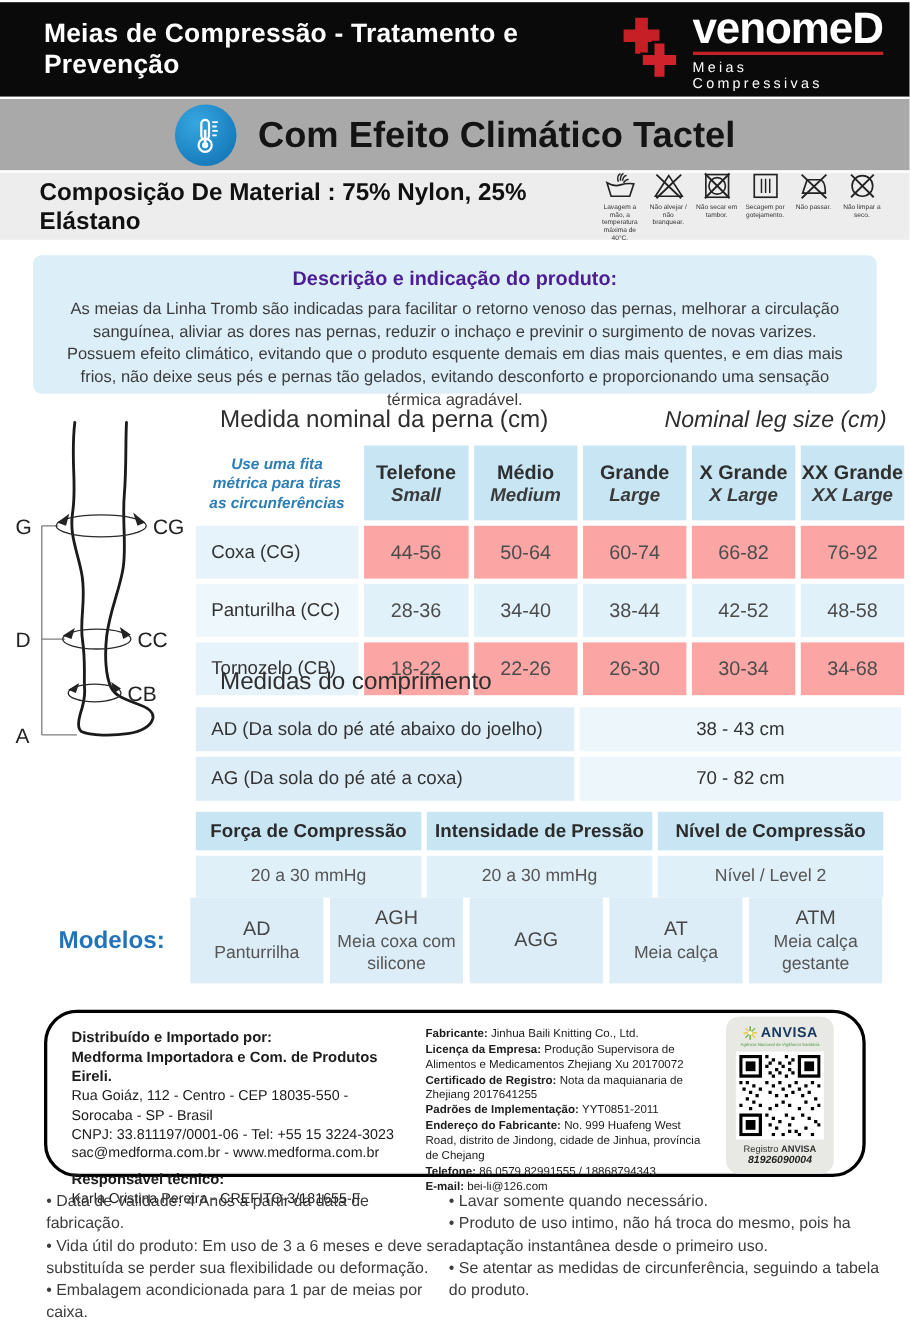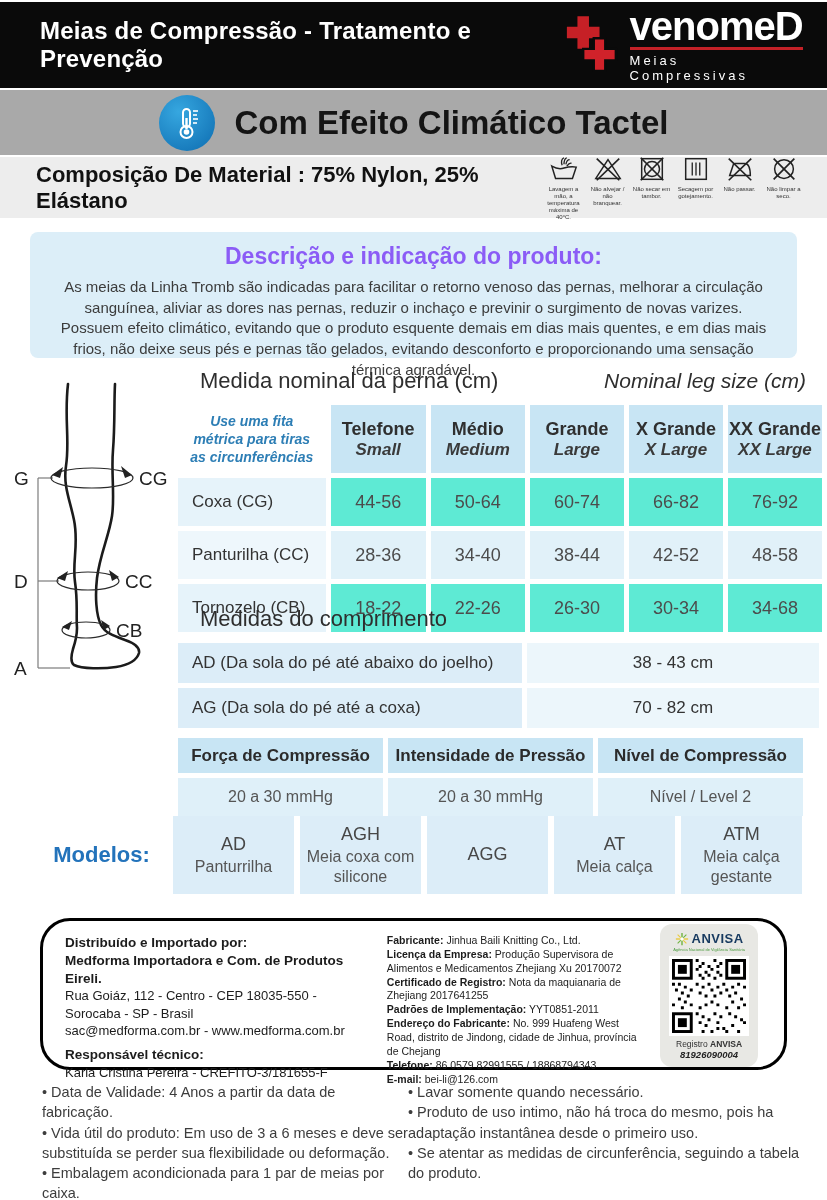--- a/index.html
+++ b/index.html
@@ -35,37 +35,37 @@
         padding:0 24px 0 36px;box-sizing:border-box;}
   .comp-label{font-size:22px;font-weight:bold;color:#111;}
   .care-row{display:flex;gap:5px;align-items:flex-start;}
   .care{width:39px;text-align:center;}
   .care svg{display:block;margin:0 auto;}
   .care-label{font-size:6px;line-height:1.2;color:#333;margin-top:2px;}
 
   
   .desc{top:232px;left:30px;width:767px;height:126px;background:#dceef8;border-radius:8px;
         box-sizing:border-box;padding:11px 26px;text-align:center;}
-  .desc-title{font-size:23px;font-weight:bold;color:#8b5cf6;margin-bottom:7px;}
+  .desc-title{font-size:18px;font-weight:bold;color:#4c1d95;margin-bottom:7px;}
   .desc-p{font-size:15px;line-height:1.38;color:#3c3c3c;}
 
   
   .size-titles{top:368px;left:178px;width:634px;display:flex;justify-content:space-between;align-items:baseline;}
   .size-title-pt{font-size:22px;color:#2e2e2e;padding-left:22px;}
   .size-title-en{font-size:21px;font-style:italic;color:#2e2e2e;padding-right:6px;}
   table.size{top:400px;left:173px;position:absolute;border-collapse:separate;border-spacing:5px;table-layout:fixed;}
   table.size td, table.size th{text-align:center;vertical-align:middle;}
   .hint-cell{width:140px;background:#fff;color:#2d7eb5;font-style:italic;font-weight:bold;
              font-size:14px;line-height:1.3;padding:0 6px;}
   .size-h{width:96px;background:#c8e5f4;height:66px;}
   .h-pt{font-size:18px;font-weight:bold;color:#2f2f2f;}
   .h-en{font-size:17px;font-style:italic;color:#3a3a3a;}
   .lbl-cell{text-align:left !important;padding-left:14px;font-size:17px;color:#333;height:46px;}
   .val-cell{font-size:18px;color:#4c4c4c;height:46px;}
-  .rA .lbl-cell{background:#e6f3fa;} .rA .val-cell{background:#5eead4;}
+  .rA .lbl-cell{background:#e6f3fa;} .rA .val-cell{background:#fca5a5;}
   .rB .lbl-cell{background:#eef7fc;} .rB .val-cell{background:#e1f1f9;}
 
   
   .len-title{top:606px;left:200px;font-size:22px;color:#2e2e2e;}
   table.len{top:638px;left:173px;position:absolute;border-collapse:separate;border-spacing:5px;table-layout:fixed;}
   .len-lbl{width:330px;background:#dcedf8;font-size:17px;color:#333;text-align:left;
            padding:7px 0 7px 14px;height:26px;vertical-align:middle;}
   .len-val{width:290px;background:#ecf6fb;font-size:17px;color:#333;text-align:center;vertical-align:middle;}
 
   
@@ -333,20 +333,21 @@
       <div class="model-desc">Meia calça gestante</div>
     </div>
   </div>
 </div>
 
 <div class="abs foot">
   <div class="foot-left">
     <div class="bold">Distribuído e Importado por:</div>
     <div class="bold">Medforma Importadora e Com. de Produtos Eireli.</div>
     <div>Rua Goiáz, 112 - Centro - CEP 18035-550 - Sorocaba - SP - Brasil</div>
+    <div>CNPJ: 33.811197/0001-06 - Tel: +55 15 3224-3023</div>
     <div>sac@medforma.com.br - www.medforma.com.br</div>
     <div class="bold gap">Responsável técnico:</div>
     <div>Karla Cristina Pereira - CREFITO-3/181655-F</div>
   </div>
   <div class="foot-mid">
     <div><b>Fabricante:</b> <span>Jinhua Baili Knitting Co., Ltd.</span></div>
     <div><b>Licença da Empresa:</b> <span>Produção Supervisora de Alimentos e Medicamentos Zhejiang Xu 20170072</span></div>
     <div><b>Certificado de Registro:</b> <span>Nota da maquianaria de Zhejiang 2017641255</span></div>
     <div><b>Padrões de Implementação:</b> <span>YYT0851-2011</span></div>
     <div><b>Endereço do Fabricante:</b> <span>No. 999 Huafeng West Road, distrito de Jindong, cidade de Jinhua, província de Chejang</span></div>

